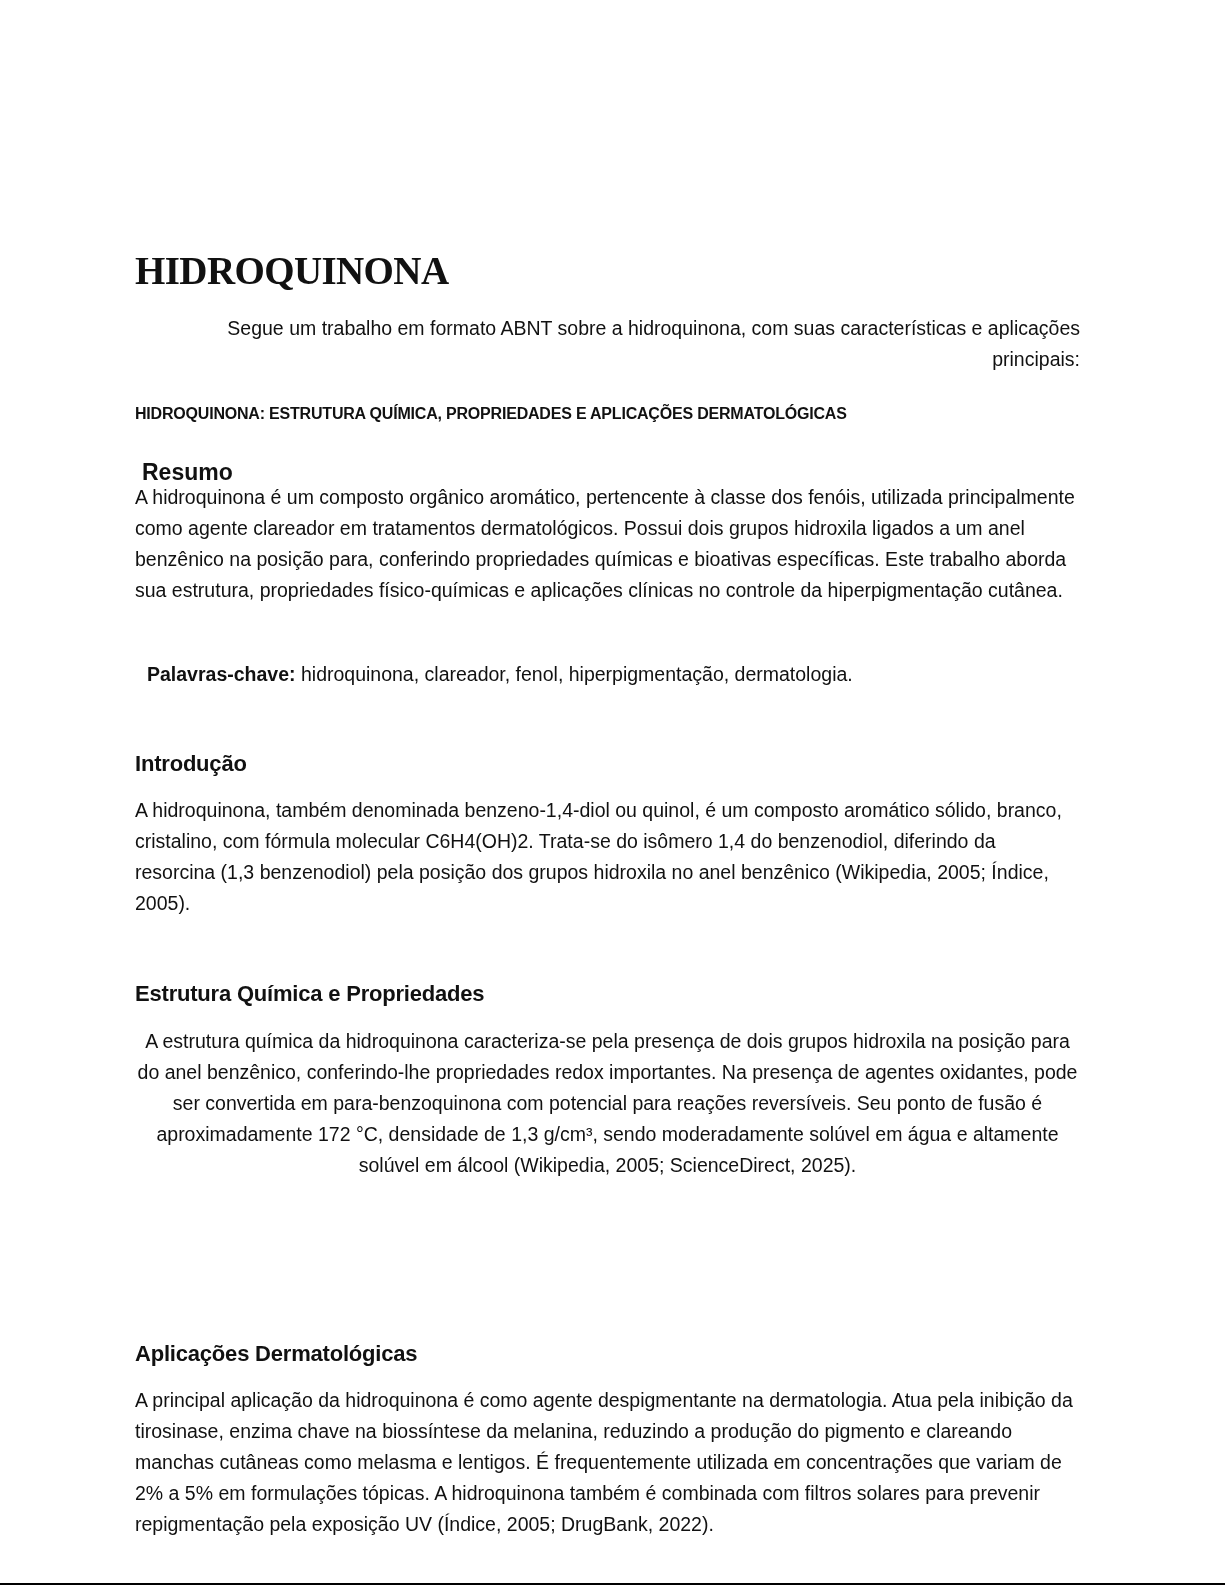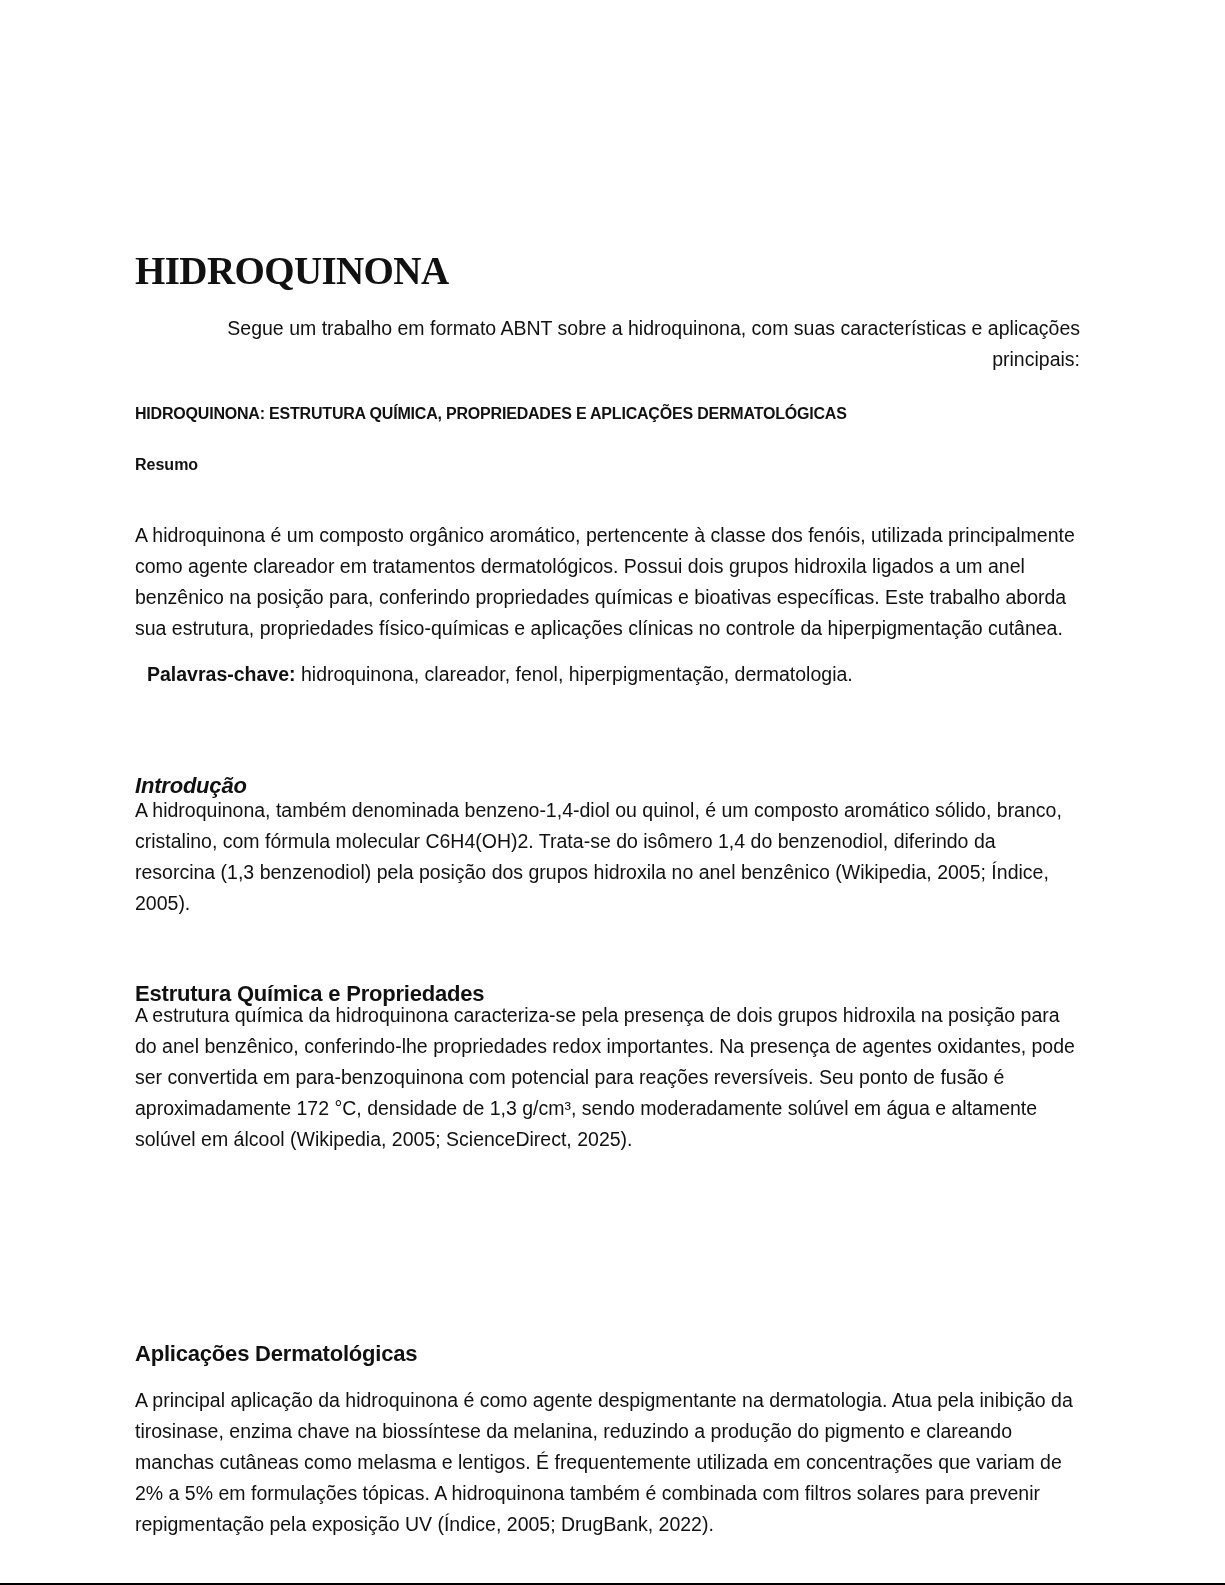--- a/index.html
+++ b/index.html
@@ -50,42 +50,42 @@
       font-size: 16px;
       font-weight: 700;
       line-height: 28px;
       white-space: nowrap;
       letter-spacing: -0.2px;
     }
     .resumo-label {
       position: absolute;
       top: 452px;
       left: 0;
-      margin: 0;
-      font-size: 16px;
+      margin: 7px;
+      font-size: 23px;
       font-weight: 700;
       line-height: 26px;
     }
-    .resumo-body { top: 482px; margin-top: 38px; }
+    .resumo-body { top: 482px; }
     .keywords { top: 659px; }
     .keywords b { font-weight: 700; margin-left: 12px; }
     .h2 {
       position: absolute;
       left: 0;
       margin: 0;
       font-size: 22px;
       font-weight: 700;
       line-height: 30px;
       letter-spacing: -0.2px;
       white-space: nowrap;
     }
-    .h-intro { top: 771px; font-style: italic; }
+    .h-intro { top: 749px; }
     .p-intro { top: 795px; }
     .h-estr { top: 979px; text-align: right; }
-    .p-estr { top: 1000px; }
+    .p-estr { top: 1026px; text-align: center; }
     .h-apl { top: 1339px; }
     .p-apl { top: 1385px; }
     .bottom-rule {
       position: absolute;
       left: 0;
       bottom: 0;
       width: 1225px;
       height: 2px;
       background: #000000;
     }

